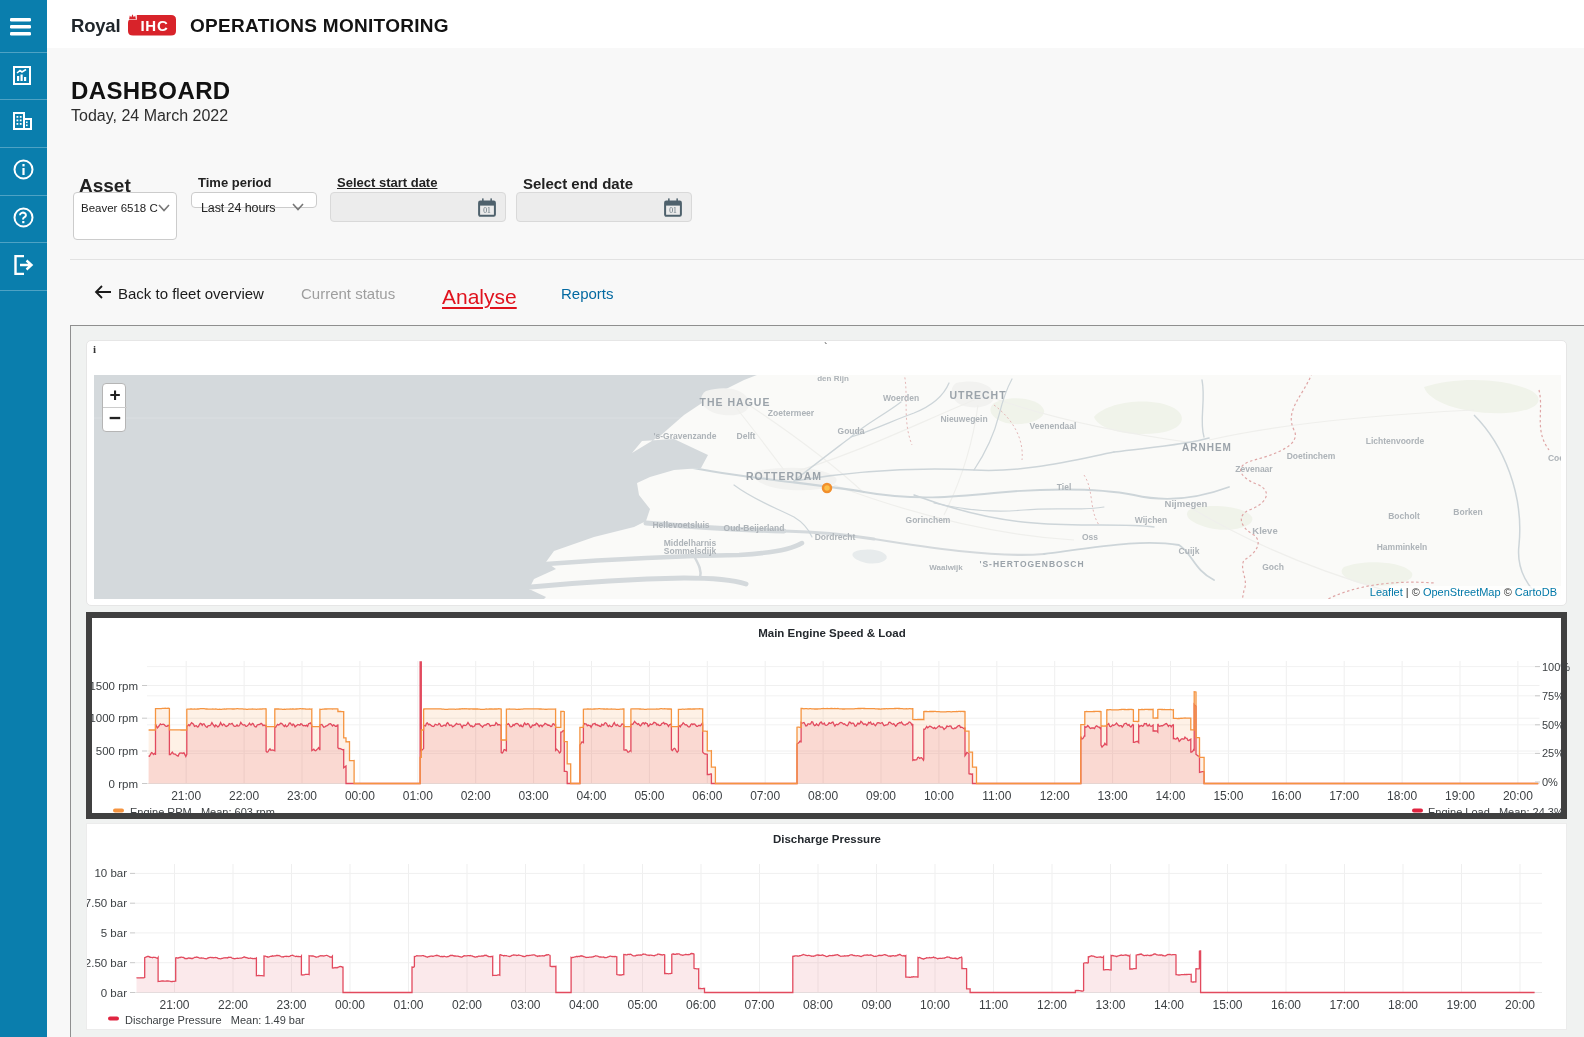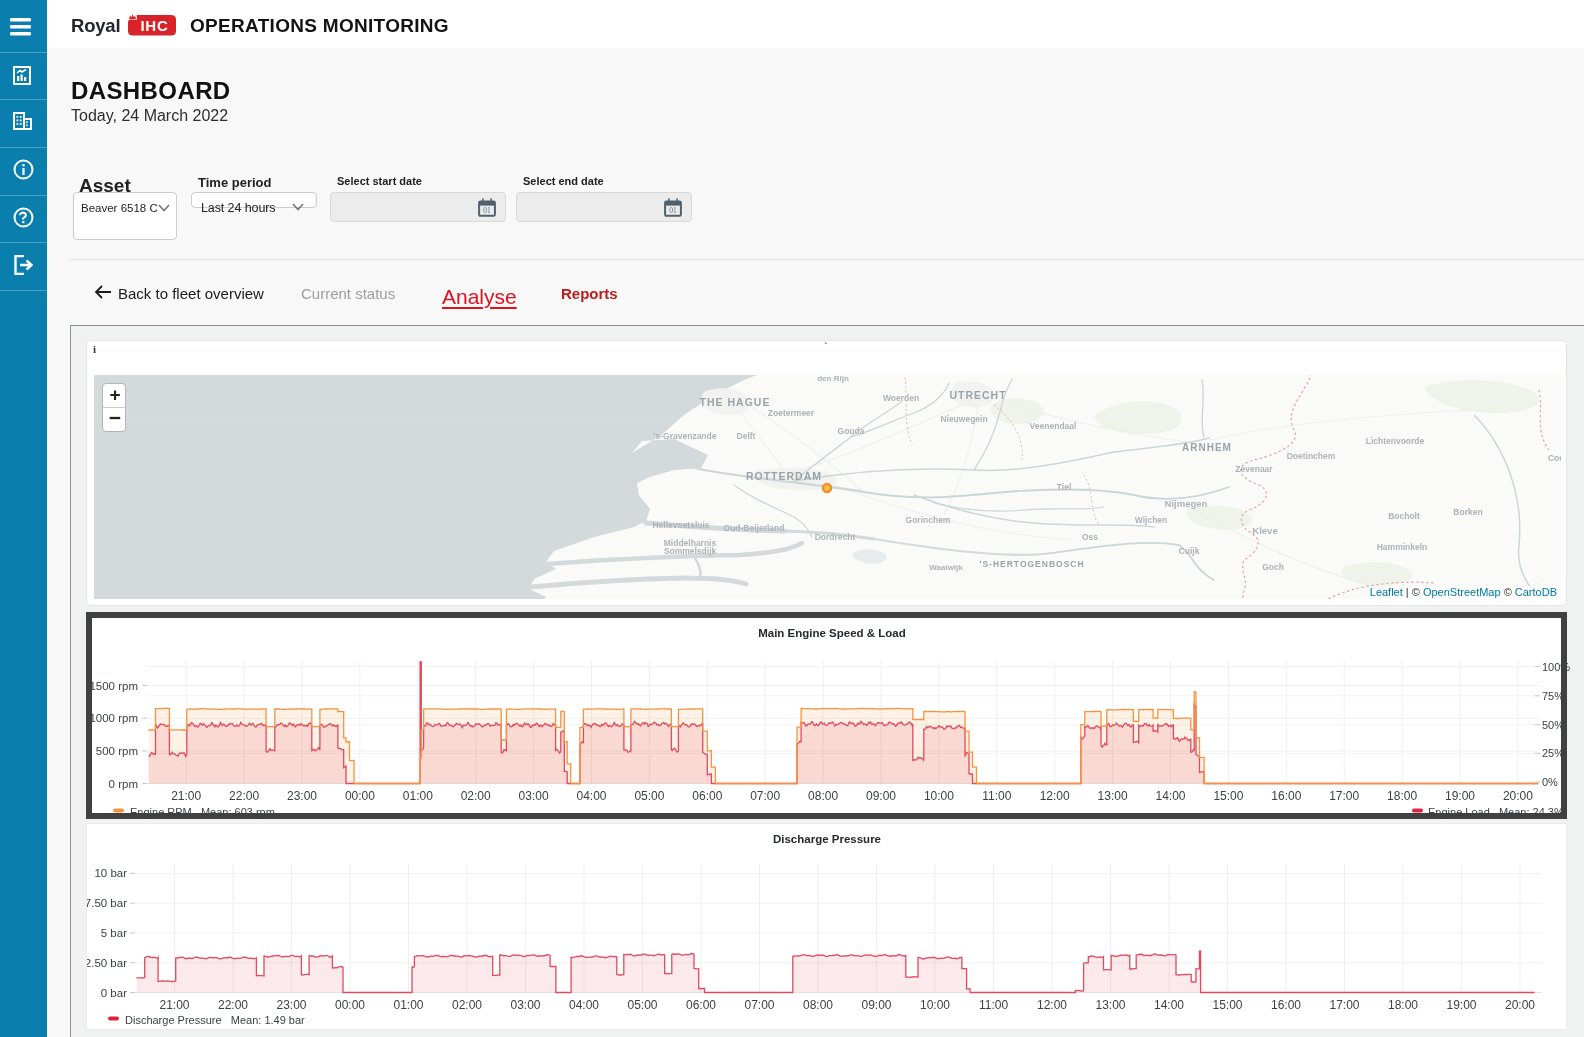--- a/index.html
+++ b/index.html
@@ -64,22 +64,22 @@
   <text x="29.5" y="17.5" text-anchor="middle" font-size="15" font-weight="bold" fill="#fff" font-family="Liberation Sans,sans-serif" letter-spacing="0.8">IHC</text>
 </svg>
 <div class="abs" style="left:190px;top:15px;font-size:19px;font-weight:bold;color:#131313;letter-spacing:0.3px;">OPERATIONS MONITORING</div>
 
 <div class="abs" style="left:71px;top:77px;font-size:24px;font-weight:bold;color:#111;letter-spacing:0.4px;">DASHBOARD</div>
 <div class="abs" style="left:71px;top:107px;font-size:16px;color:#2e2e2e;">Today, 24 March 2022</div>
 <div class="abs" style="left:70px;top:259px;width:1514px;height:1px;background:#e2e2e2;"></div>
 
 <div class="abs" style="left:79px;top:175px;font-size:19px;font-weight:bold;color:#222;">Asset</div>
 <div class="abs" style="left:198px;top:175px;font-size:13px;font-weight:bold;color:#222;">Time period</div>
-<div class="abs" style="left:337px;top:175px;font-size:11px;font-weight:bold;color:#222;">Select start date</div>
-<div class="abs" style="left:523px;top:175px;font-size:11px;font-weight:bold;color:#222;text-align:right;">Select end date</div>
+<div class="abs" style="left:337px;top:175px;font-size:13px;font-weight:bold;color:#222;text-decoration:underline;">Select start date</div>
+<div class="abs" style="left:523px;top:175px;font-size:15px;font-weight:bold;color:#222;text-align:right;">Select end date</div>
 <div class="abs" style="left:73px;top:192px;width:104px;height:48px;background:#fff;border:1px solid #ccc;border-radius:4px;">
   <span style="position:absolute;left:7px;top:9px;font-size:11.5px;color:#222;white-space:nowrap;">Beaver 6518 C</span>
   <svg style="position:absolute;right:6px;top:11px" width="12" height="8" viewBox="0 0 12 8">
       <polyline points="1,1 6,6.5 11,1" fill="none" stroke="#767676" stroke-width="1.6"></polyline>
     </svg>
 </div>
 <div class="abs" style="left:191px;top:192px;width:126px;height:16px;background:#fff;border:1px solid #ccc;border-radius:4px;">
   <span style="position:absolute;left:9px;top:8px;font-size:12.5px;color:#222;white-space:nowrap;letter-spacing:-0.1px;">Last 24 hours</span>
   <svg style="position:absolute;right:12px;top:10px" width="12" height="8" viewBox="0 0 12 8">
       <polyline points="1,1 6,6.5 11,1" fill="none" stroke="#767676" stroke-width="1.6"></polyline>
@@ -103,21 +103,21 @@
     <text x="9" y="14.8" text-anchor="middle" font-size="7.5" fill="#5b6d77" font-family="Liberation Serif,serif">01</text>
   </svg>
 </div>
 
 <svg class="abs" style="left:94px;top:285px" width="18" height="14" viewBox="0 0 18 14">
     <path d="M8 1 L2 7 L8 13 M2 7 L17 7" fill="none" stroke="#1b1b1b" stroke-width="1.8"></path>
   </svg>
 <div class="abs" style="left:118px;top:285px;font-size:15px;color:#1b1b1b;">Back to fleet overview</div>
 <div class="abs" style="left:301px;top:285px;font-size:15px;color:#9e9e9e;">Current status</div>
 <div class="abs" style="left:442px;top:285px;font-size:21px;font-weight:500;color:#e0121d;text-decoration:underline;text-underline-offset:3px;">Analyse</div>
-<div class="abs" style="left:561px;top:285px;font-size:15px;color:#b91c1c;font-weight:bold;">Reports</div>
+<div class="abs" style="left:561px;top:285px;font-size:15px;color:#0369a1;">Reports</div>
 
 <div class="abs" style="left:70px;top:325px;width:1514px;height:712px;background:#f0f2f1;border-top:1px solid #8f8f8f;border-left:1px solid #8f8f8f;"></div>
 
 <div class="abs" style="left:86px;top:340px;width:1481px;height:266px;background:#fff;border:1px solid #e6e6e6;border-radius:5px;">
 <div class="abs" style="left:6px;top:2px;font-size:11px;font-weight:bold;color:#333;font-family:Liberation Serif,serif;">i</div>
 <div class="abs" style="left:737px;top:0px;font-size:11px;color:#333;">`</div>
 <svg width="1467" height="224" viewBox="0 0 1467 224" style="position:absolute;left:7px;top:34px">
 <rect x="0" y="0" width="1467" height="224" fill="#d4d9dc"></rect>
 <line x1="0" y1="43" x2="1467" y2="43" stroke="#dbdfe2" stroke-width="1"></line>
 <defs>

